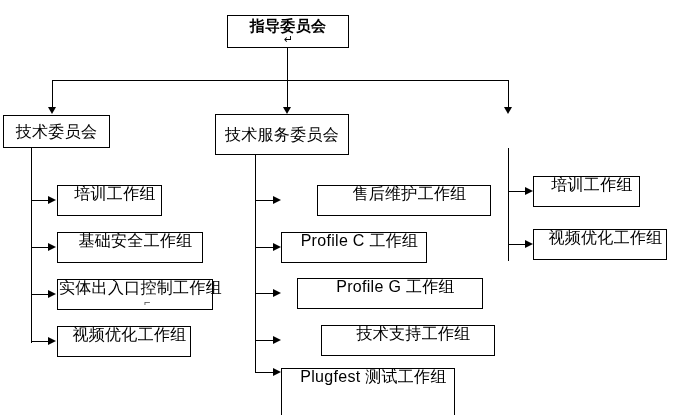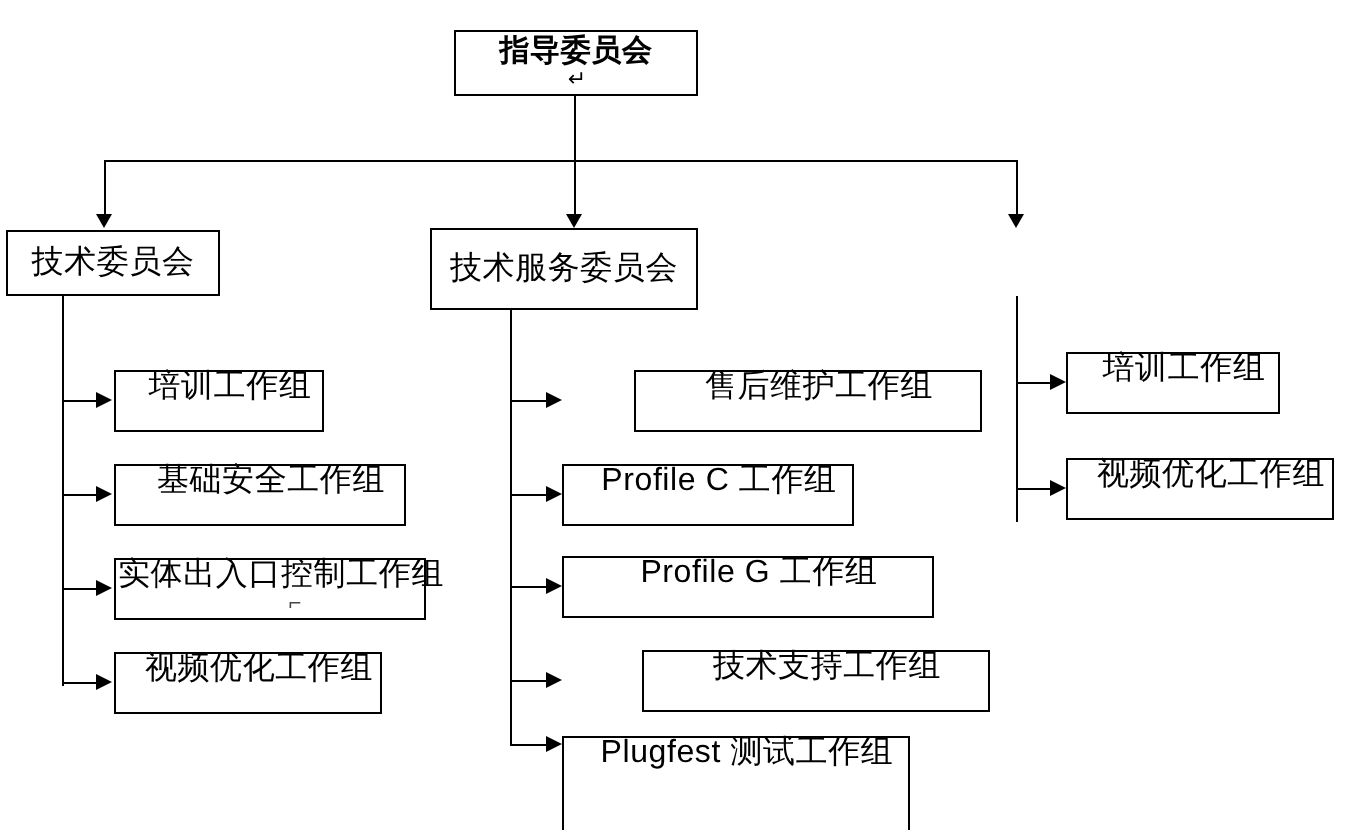--- a/index.html
+++ b/index.html
@@ -162,21 +162,21 @@
   <div class="arrow-right" style="left:273px; top:368px;"></div>
 
   <div class="node leftpad" style="left:281px; top:185px; width:174px; height:31px;margin-left:36px;">
     <span class="node-label">售后维护工作组</span>
   </div>
 
   <div class="node leftpad" style="left:281px; top:232px; width:146px; height:31px;">
     <span class="node-label">Profile C 工作组</span>
   </div>
 
-  <div class="node leftpad" style="left:281px; top:278px; width:186px; height:31px;">
+  <div class="node leftpad" style="left:297px; top:278px; width:186px; height:31px;">
     <span class="node-label">Profile G 工作组</span>
   </div>
 
   <div class="node leftpad" style="left:281px; top:325px; width:174px; height:31px;margin-left:40px;">
     <span class="node-label">技术支持工作组</span>
   </div>
 
   <div class="node leftpad" style="left:281px; top:368px; width:174px; height:48px;">
     <span class="node-label">Plugfest 测试工作组</span>
   </div>

